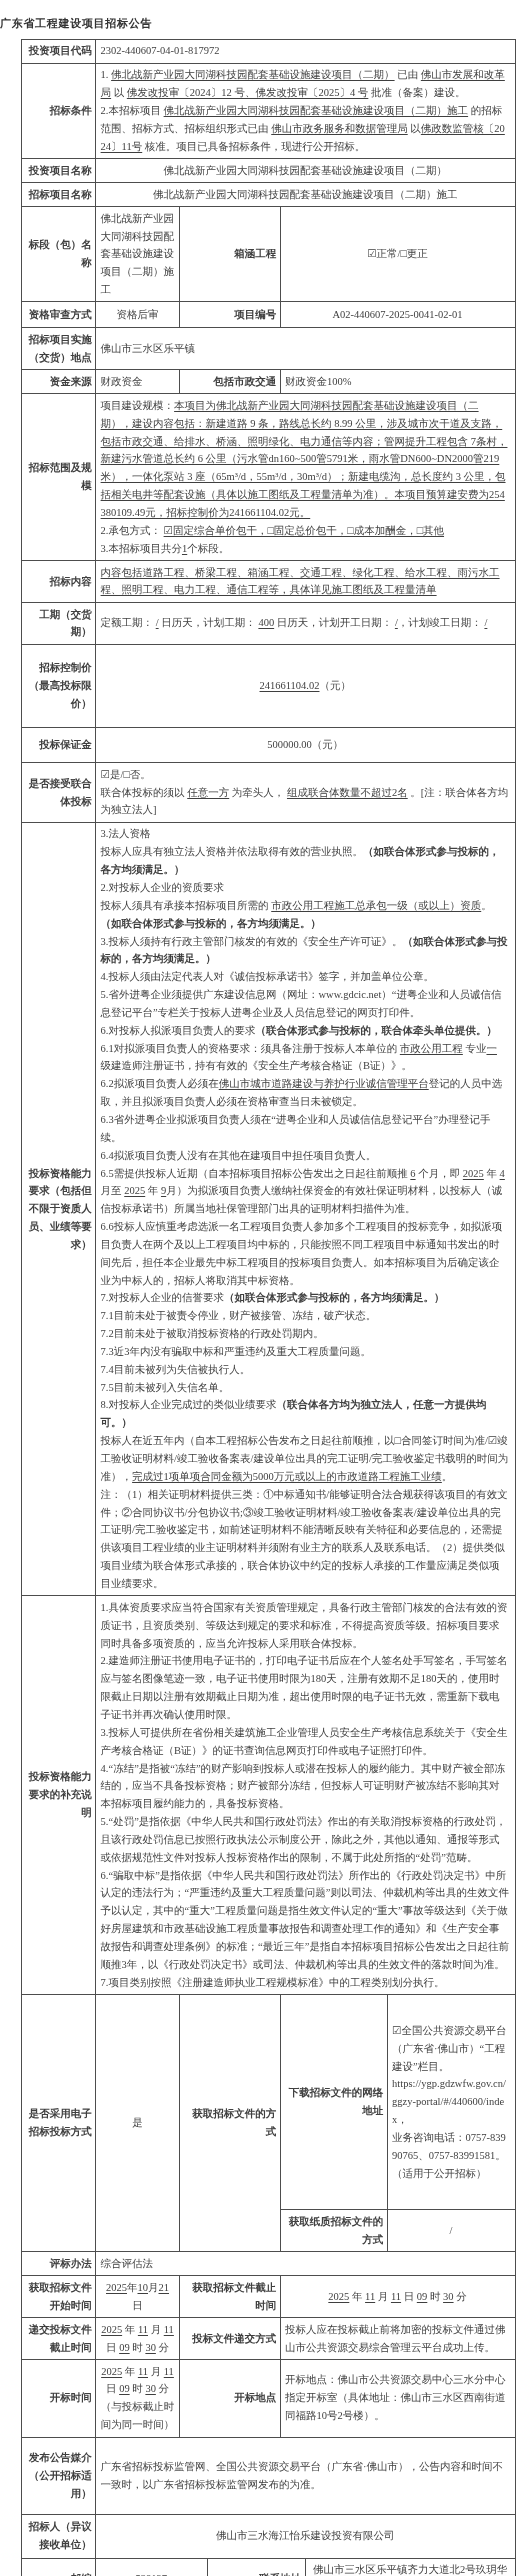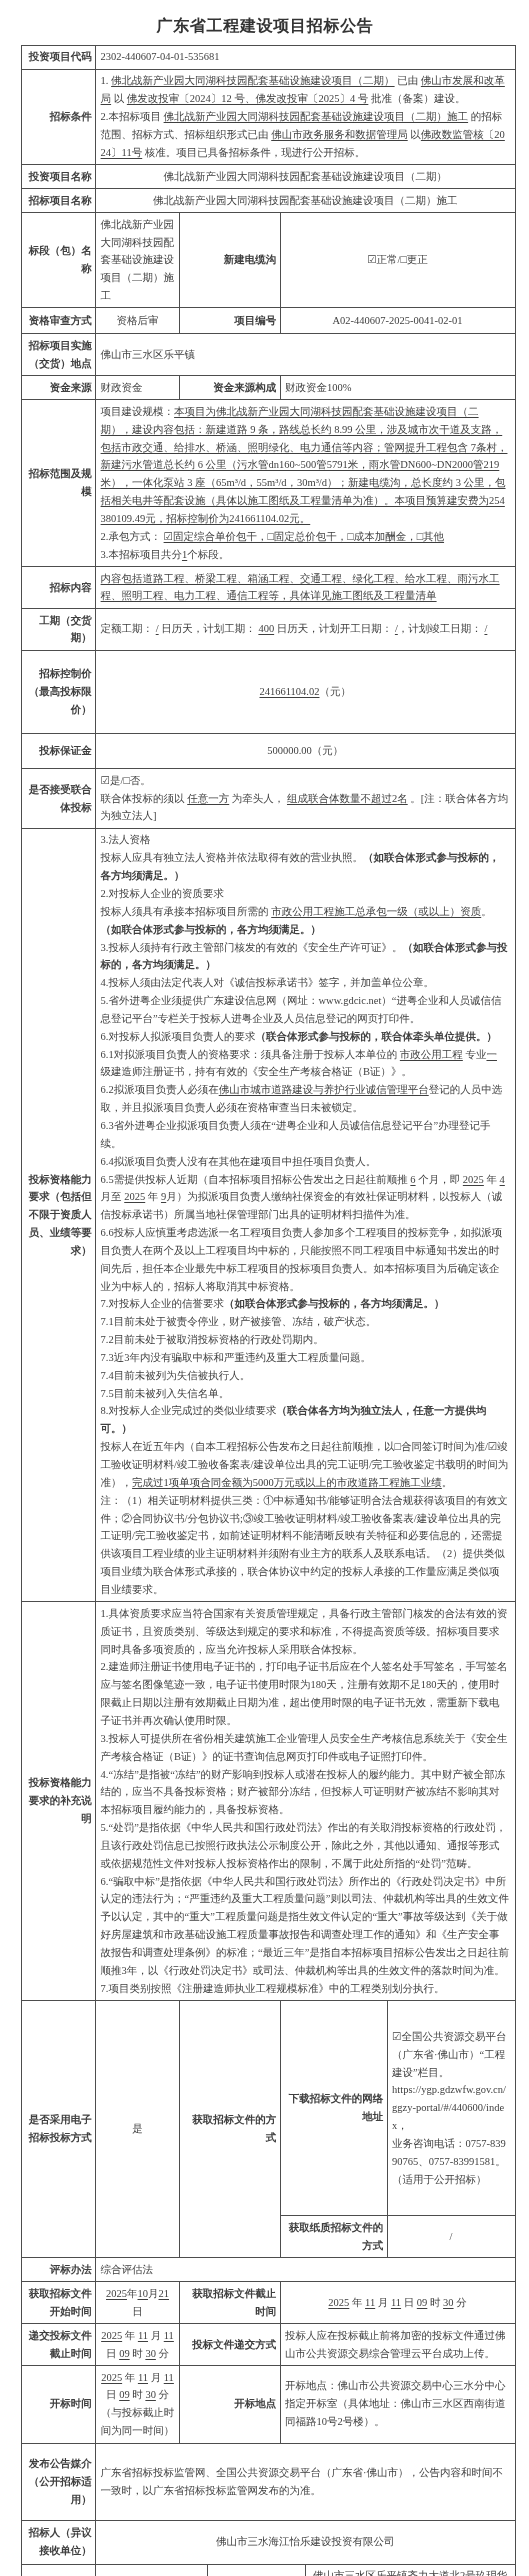--- a/index.html
+++ b/index.html
@@ -4,22 +4,21 @@
 <style>
   html,body { margin:0; padding:0; background:#ffffff; }
   body {
     width:530px; min-height:2576px;
     color:#3f3f3f;
     font-family:"Liberation Serif","DejaVu Serif",serif;
     font-size:10.5px;
   }
   .doc-title {
     margin:15.7px 0 7.9px 0;
-    text-align:center;
-    font-size:16px;
+    font-size:11px;
     font-weight:bold;
     color:#333333;
     letter-spacing:0.7px;
   }
   table.form {
     border-collapse:collapse;
     table-layout:fixed;
     width:494px;
     margin-left:21px;
   }
@@ -60,21 +59,21 @@
       <col style="width:27.5px">
     <col style="width:73px">
       <col style="width:25px">
       <col style="width:82px">
       <col style="width:128px">
   </colgroup>
 
   <tbody>
       <tr>
     <td class="lbl">投资项目代码</td>
-    <td colspan="6">2302-440607-04-01-535681</td>
+    <td colspan="6">2302-440607-04-01-817972</td>
   </tr>
 
   <tr>
     <td class="lbl">招标条件</td>
     <td colspan="6">
           <div class="par"><span>1. </span><span class="u">佛北战新产业园大同湖科技园配套基础设施建设项目（二期）</span><span> 已由 </span><span class="u">佛山市发展和改革局</span><span> 以 </span><span class="u">佛发改投审〔2024〕12 号、佛发改投审〔2025〕4 号</span><span> 批准（备案）建设。</span></div>
           <div class="par"><span>2.本招标项目 </span><span class="u">佛北战新产业园大同湖科技园配套基础设施建设项目（二期）施工</span><span> 的招标范围、招标方式、招标组织形式已由 </span><span class="u">佛山市政务服务和数据管理局</span><span> 以</span><span class="u">佛政数监管核〔2024〕11号</span><span> 核准。项目已具备招标条件，现进行公开招标。</span></div>
         </td>
   </tr>
 
@@ -84,40 +83,40 @@
   </tr>
 
   <tr>
     <td class="lbl">招标项目名称</td>
     <td colspan="6" class="c">佛北战新产业园大同湖科技园配套基础设施建设项目（二期）施工</td>
   </tr>
 
   <tr>
     <td class="lbl">标段（包）名称</td>
     <td>佛北战新产业园大同湖科技园配套基础设施建设项目（二期）施工</td>
-    <td class="lbl" colspan="2">新建电缆沟</td>
+    <td class="lbl" colspan="2">箱涵工程</td>
     <td class="c" colspan="3">☑正常/□更正</td>
   </tr>
 
   <tr>
     <td class="lbl h-small">资格审查方式</td>
     <td class="c">资格后审</td>
     <td class="lbl" colspan="2">项目编号</td>
     <td class="c" colspan="3">A02-440607-2025-0041-02-01</td>
   </tr>
 
   <tr>
     <td class="lbl">招标项目实施（交货）地点</td>
     <td colspan="6">佛山市三水区乐平镇</td>
   </tr>
 
   <tr>
     <td class="lbl">资金来源</td>
     <td>财政资金</td>
-    <td class="lbl" colspan="2">资金来源构成</td>
+    <td class="lbl" colspan="2">包括市政交通</td>
     <td colspan="3">财政资金100%</td>
   </tr>
 
   <tr>
     <td class="lbl">招标范围及规模</td>
     <td colspan="6">
           <div class="par"><span>项目建设规模：</span><span class="u">本项目为佛北战新产业园大同湖科技园配套基础设施建设项目（二期），建设内容包括：新建道路 9 条，路线总长约 8.99 公里，涉及城市次干道及支路，包括市政交通、给排水、桥涵、照明绿化、电力通信等内容；管网提升工程包含 7条村，新建污水管道总长约 6 公里（污水管dn160~500管5791米，雨水管DN600~DN2000管219米），一体化泵站 3 座（65m³/d，55m³/d，30m³/d）；新建电缆沟，总长度约 3 公里，包括相关电井等配套设施（具体以施工图纸及工程量清单为准）。本项目预算建安费为254380109.49元，招标控制价为241661104.02元。</span></div>
           <div class="par"><span>2.承包方式： </span><span class="u">☑固定综合单价包干，□固定总价包干，□成本加酬金，□其他</span></div>
           <div class="par"><span>3.本招标项目共分</span><span class="u">1</span><span>个标段。</span></div>
         </td>

